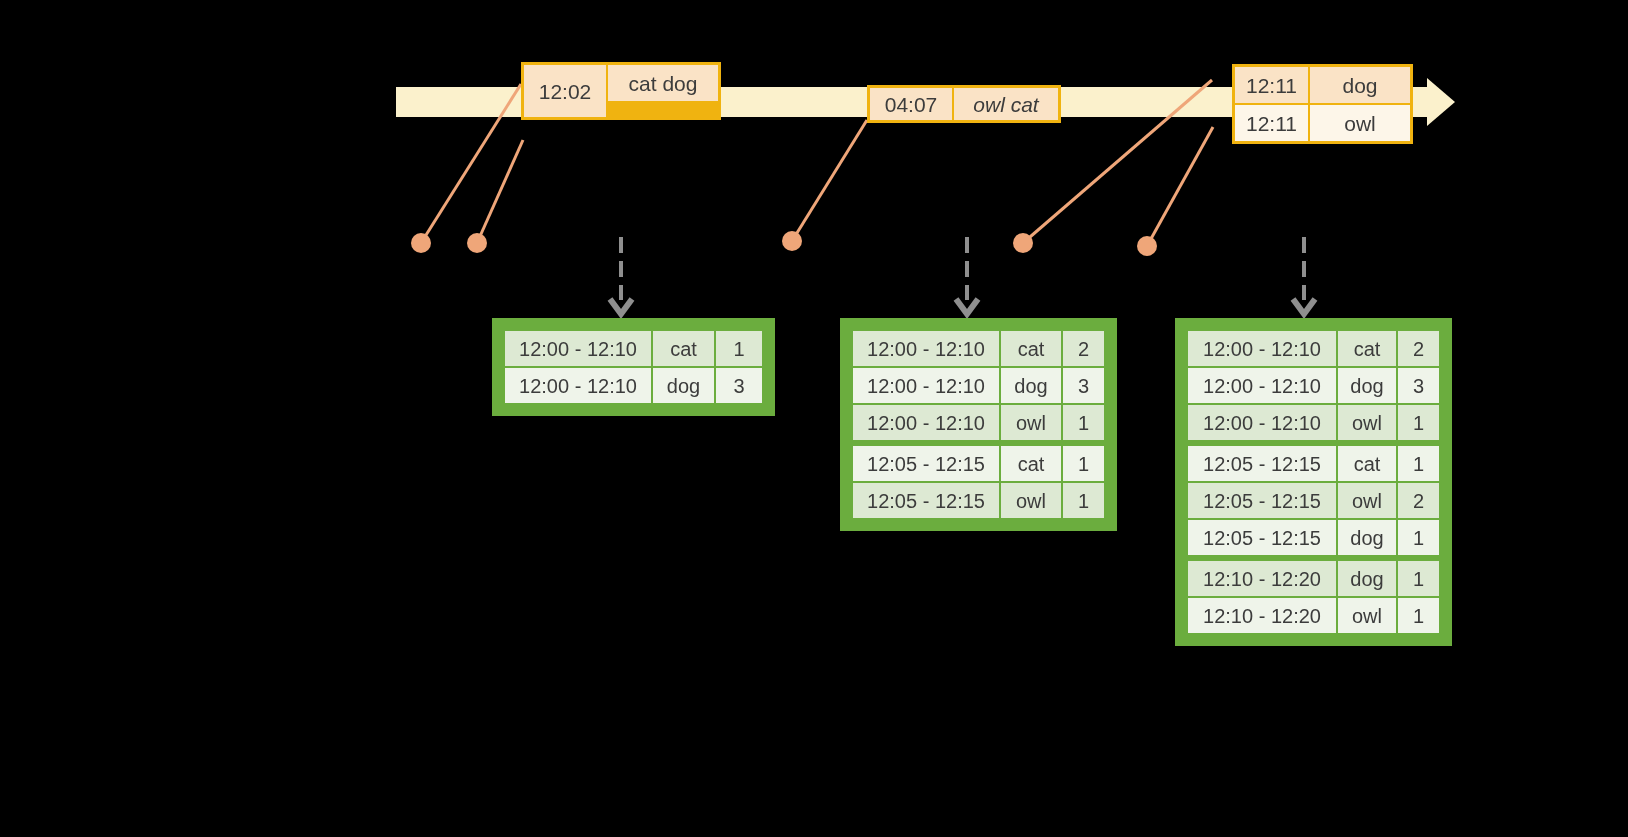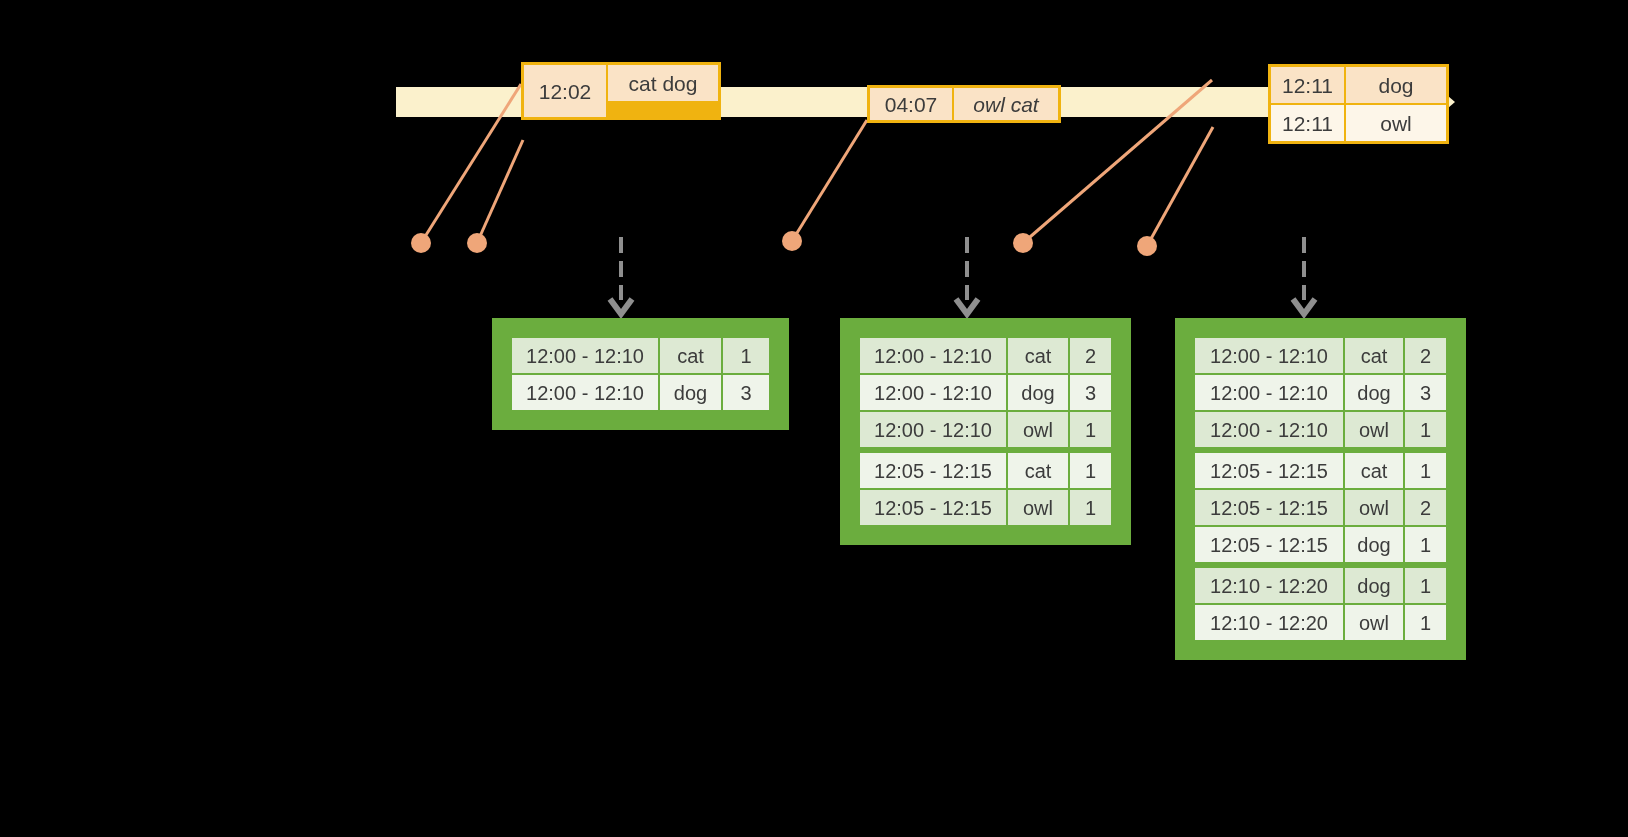--- a/index.html
+++ b/index.html
@@ -37,21 +37,21 @@
     display:flex;align-items:center;justify-content:center;
     font-size:21px;color:var(--ink);line-height:1;
   }
   .ev-cell.dark{background:var(--peach);}
   .ev-cell.light{background:var(--cream);}
 
   
   .res-table{
     position:absolute;z-index:3;
     background:var(--green);
-    padding:20px;
+    padding:13px;
     display:flex;flex-direction:column;gap:2px;
     box-sizing:border-box;
   }
   .res-row{display:flex;gap:2px;}
   .res-row.sep{margin-top:4px;}
   .res-cell{
     display:flex;align-items:center;justify-content:center;
     font-size:20px;color:var(--ink);line-height:1;
   }
   .res-cell.dark{background:var(--greendark);}
@@ -90,21 +90,21 @@
           <div class="ev-cell dark" style="width: 82px; height: 52px;">12:02</div>
           <div class="ev-cell dark" style="width: 110px; height: 36px;">cat dog</div>
         </div>
       </div>
       <div class="ev-table" style="left: 867px; top: 85px;">
         <div class="ev-row">
           <div class="ev-cell dark" style="width: 82px; height: 32px;">04:07</div>
           <div class="ev-cell dark" style="width: 104px; height: 32px; font-style: italic;">owl cat</div>
         </div>
       </div>
-      <div class="ev-table" style="left: 1268px; top: 64px;">
+      <div class="ev-table" style="left: 1232px; top: 64px;">
         <div class="ev-row">
           <div class="ev-cell dark" style="width: 73px; height: 36px;">12:11</div>
           <div class="ev-cell dark" style="width: 100px; height: 36px;">dog</div>
         </div>
         <div class="ev-row">
           <div class="ev-cell light" style="width: 73px; height: 36px;">12:11</div>
           <div class="ev-cell light" style="width: 100px; height: 36px;">owl</div>
         </div>
       </div>
     </div>

